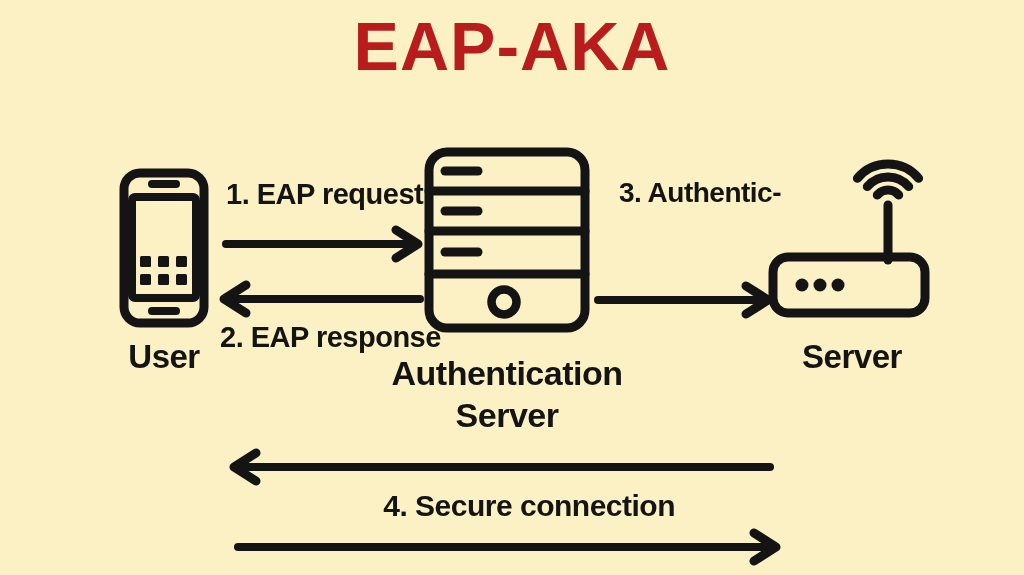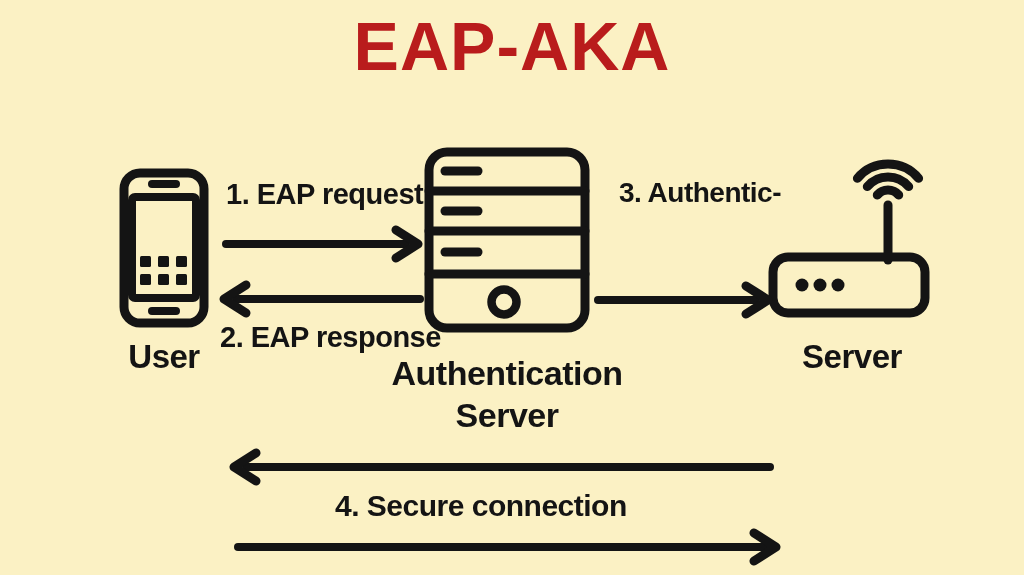--- a/index.html
+++ b/index.html
@@ -96,21 +96,21 @@
       <path class="stroke" d="M 94.4 30.3 A 40 40 0 0 1 155.6 30.3" stroke-width="9"></path>
     </svg>
   </div>
   <div class="abs node-label" style="left:770px;top:336px;width:164px;">Server</div>
 
   <div class="abs flow-label" style="left:226px;top:176px;">1. EAP request</div>
   <div class="abs flow-label" style="left:220px;top:319px;">2. EAP response</div>
   <div class="abs flow-label" style="left:615px;top:174px;width:170px;text-align:center;font-size:28px;line-height:38px;">
     <div>3. Authentic-</div>
   </div>
-  <div class="abs flow-label" style="left:335px;top:488px;width:340px;text-align:left;font-size:30px;">4. Secure connection</div>
+  <div class="abs flow-label" style="left:335px;top:488px;width:340px;text-align:right;font-size:30px;">4. Secure connection</div>
 
   <svg class="abs" style="left:0;top:0;" width="1024" height="575" viewBox="0 0 1024 575">
     <g>
       <line class="stroke" x1="226" y1="244" x2="406" y2="244" stroke-width="8"></line>
       <path class="stroke" d="M 396 230 L 418 244 L 396 258" stroke-width="9"></path>
     </g>
     <g>
       <line class="stroke" x1="420" y1="299" x2="236" y2="299" stroke-width="8"></line>
       <path class="stroke" d="M 246 285 L 224 299 L 246 313" stroke-width="9"></path>
     </g>

